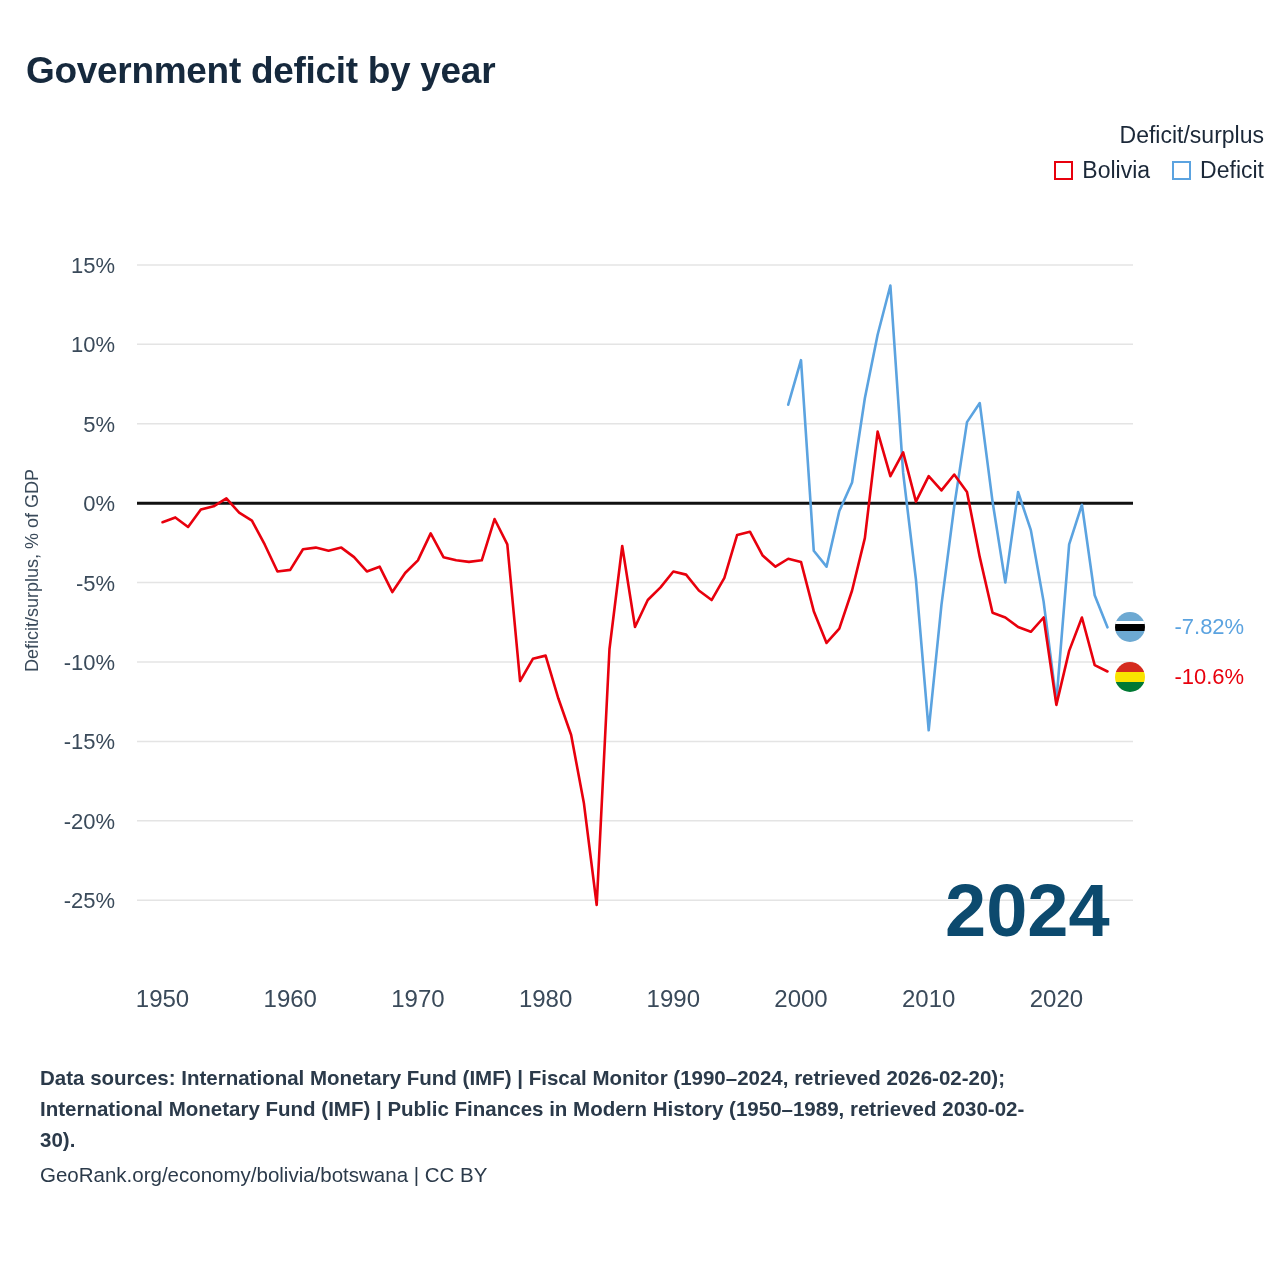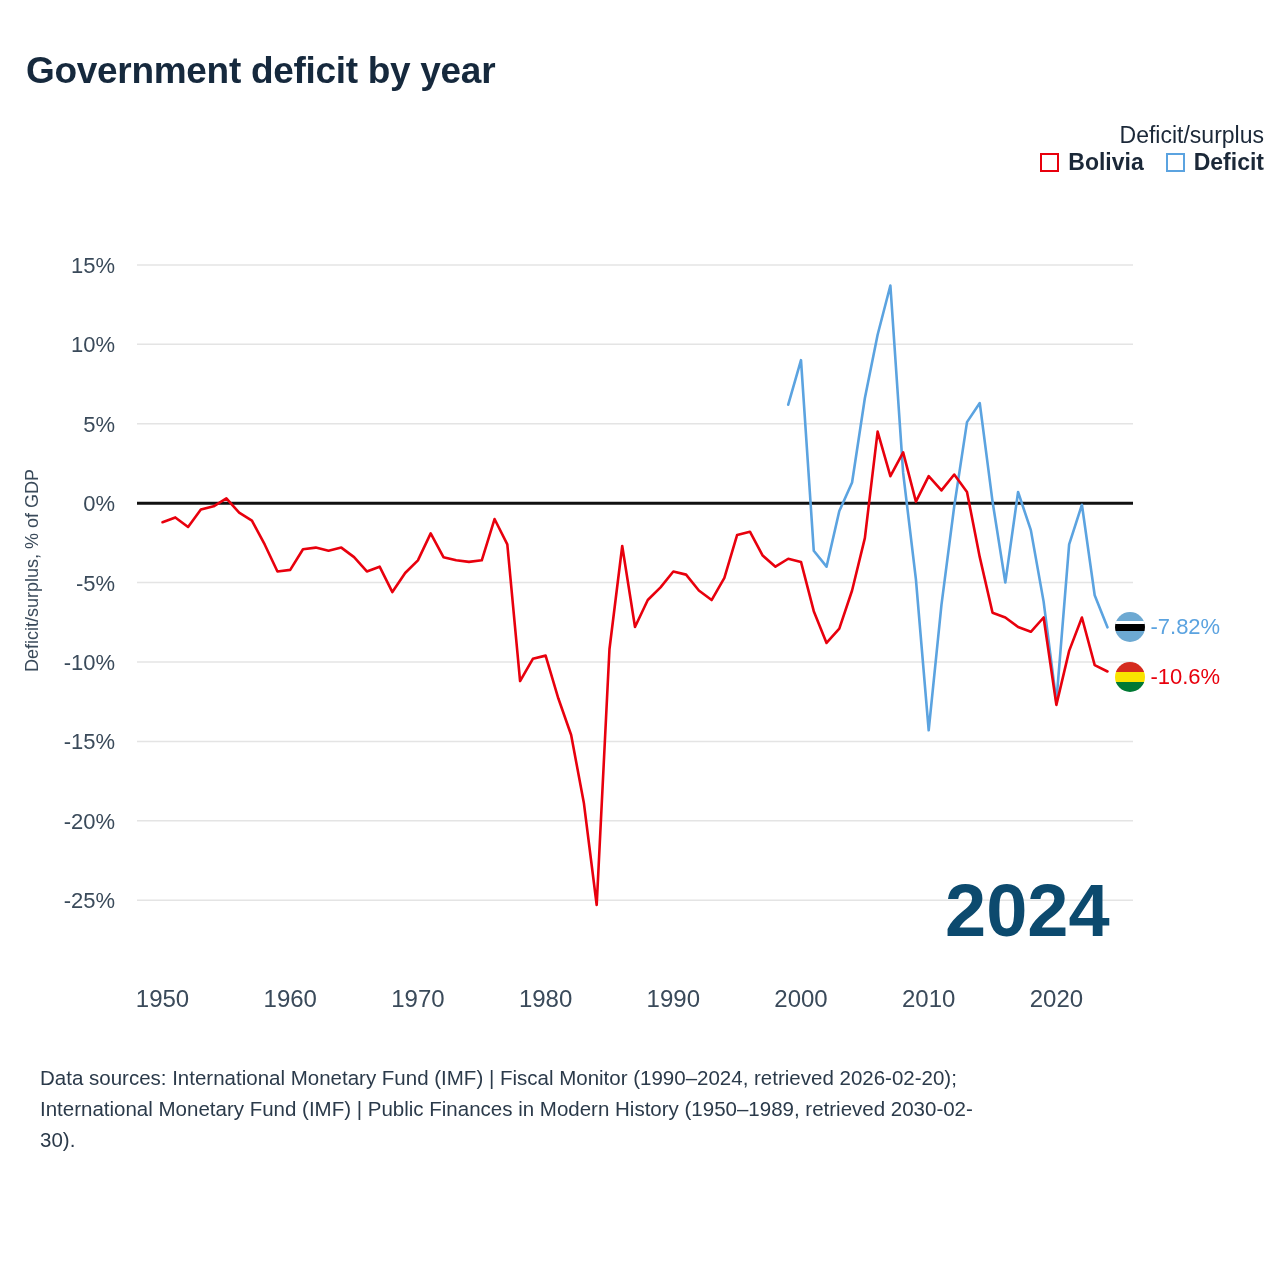--- a/index.html
+++ b/index.html
@@ -31,27 +31,27 @@
   }
   .legend {
     position: absolute;
     right: 36px;
     top: 122px;
     text-align: right;
   }
   .legend-title {
     font-size: 23px;
     color: #1b2838;
+    margin-bottom: 8px;
   }
   .legend-items {
     display: flex;
     flex-direction: row;
     justify-content: flex-end;
     gap: 22px;
-    font-weight: bold;
   }
   .legend-item {
     display: flex;
     flex-direction: row;
     align-items: center;
     gap: 9px;
   }
   .legend-swatch {
     width: 19px;
     height: 19px;
@@ -99,38 +99,39 @@
   .endlabel .flag {
     width: 30px;
     height: 30px;
     border-radius: 50%;
     overflow: hidden;
     position: relative;
     flex: 0 0 auto;
   }
   .endlabel .txt {
     font-size: 22px;
+    margin-left: 24px;
   }
   .flag-bw-b1 { position:absolute; left:0; top:0; width:100%; height:38%; background:#6da9d2; }
   .flag-bw-w  { position:absolute; left:0; top:30%; width:100%; height:40%; background:#ffffff; }
   .flag-bw-k  { position:absolute; left:0; top:38%; width:100%; height:24%; background:#000000; }
   .flag-bw-b2 { position:absolute; left:0; top:62%; width:100%; height:38%; background:#6da9d2; }
   .flag-bo-r { position:absolute; left:0; top:0; width:100%; height:33.4%; background:#d52b1e; }
   .flag-bo-y { position:absolute; left:0; top:33.3%; width:100%; height:33.4%; background:#f9e300; }
   .flag-bo-g { position:absolute; left:0; top:66.6%; width:100%; height:33.4%; background:#007934; }
   .footer {
     position: absolute;
     left: 40px;
     top: 1062px;
     width: 1200px;
     font-size: 20.5px;
     line-height: 31px;
     color: #2b3a4a;
   }
-  .footer .src-line { display: block; }
+  .footer .src-line { display: block; font-weight: bold; }
   .footer .url-line { display: block; margin-top: 4px; }
   svg text {
     font-family: "Liberation Sans", sans-serif;
   }
 </style>
 </head>
 <body>
 
 <div class="page">
 
@@ -214,15 +215,16 @@
         <span class="flag-bo-y"></span>
         <span class="flag-bo-g"></span>
     </span>
     <span class="txt" style="color:#e8000d">-10.6%</span>
   </div>
 
   <div class="footer">
     <span class="src-line">Data sources: International Monetary Fund (IMF) | Fiscal Monitor (1990–2024, retrieved 2026-02-20);</span>
     <span class="src-line">International Monetary Fund (IMF) | Public Finances in Modern History (1950–1989, retrieved 2030-02-</span>
     <span class="src-line">30).</span>
+    <span class="url-line">GeoRank.org/economy/bolivia/botswana | CC BY</span>
   </div>
 
 </div>
 
 </body></html>

